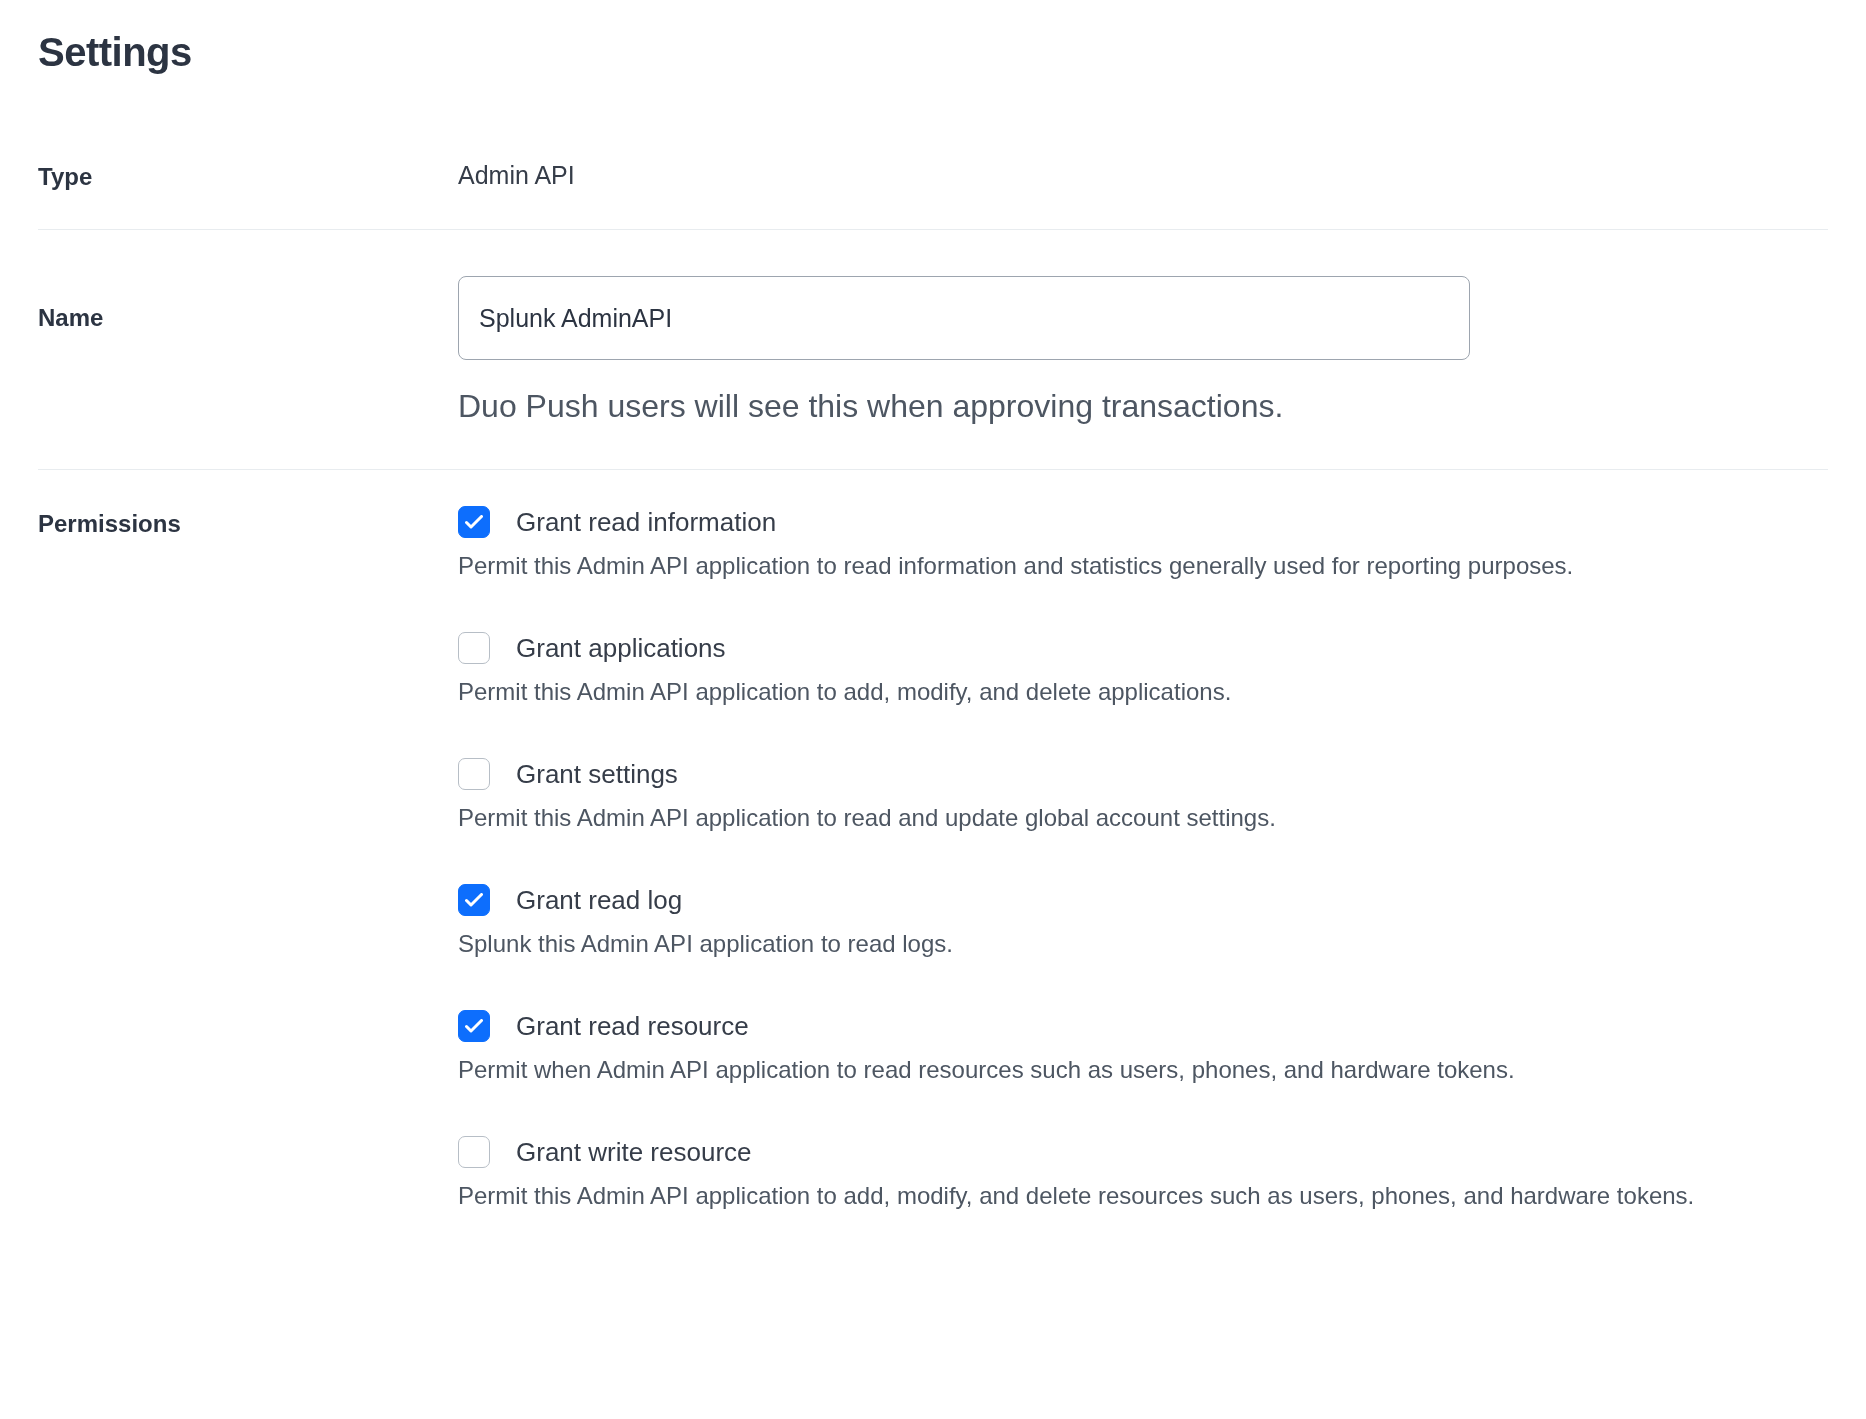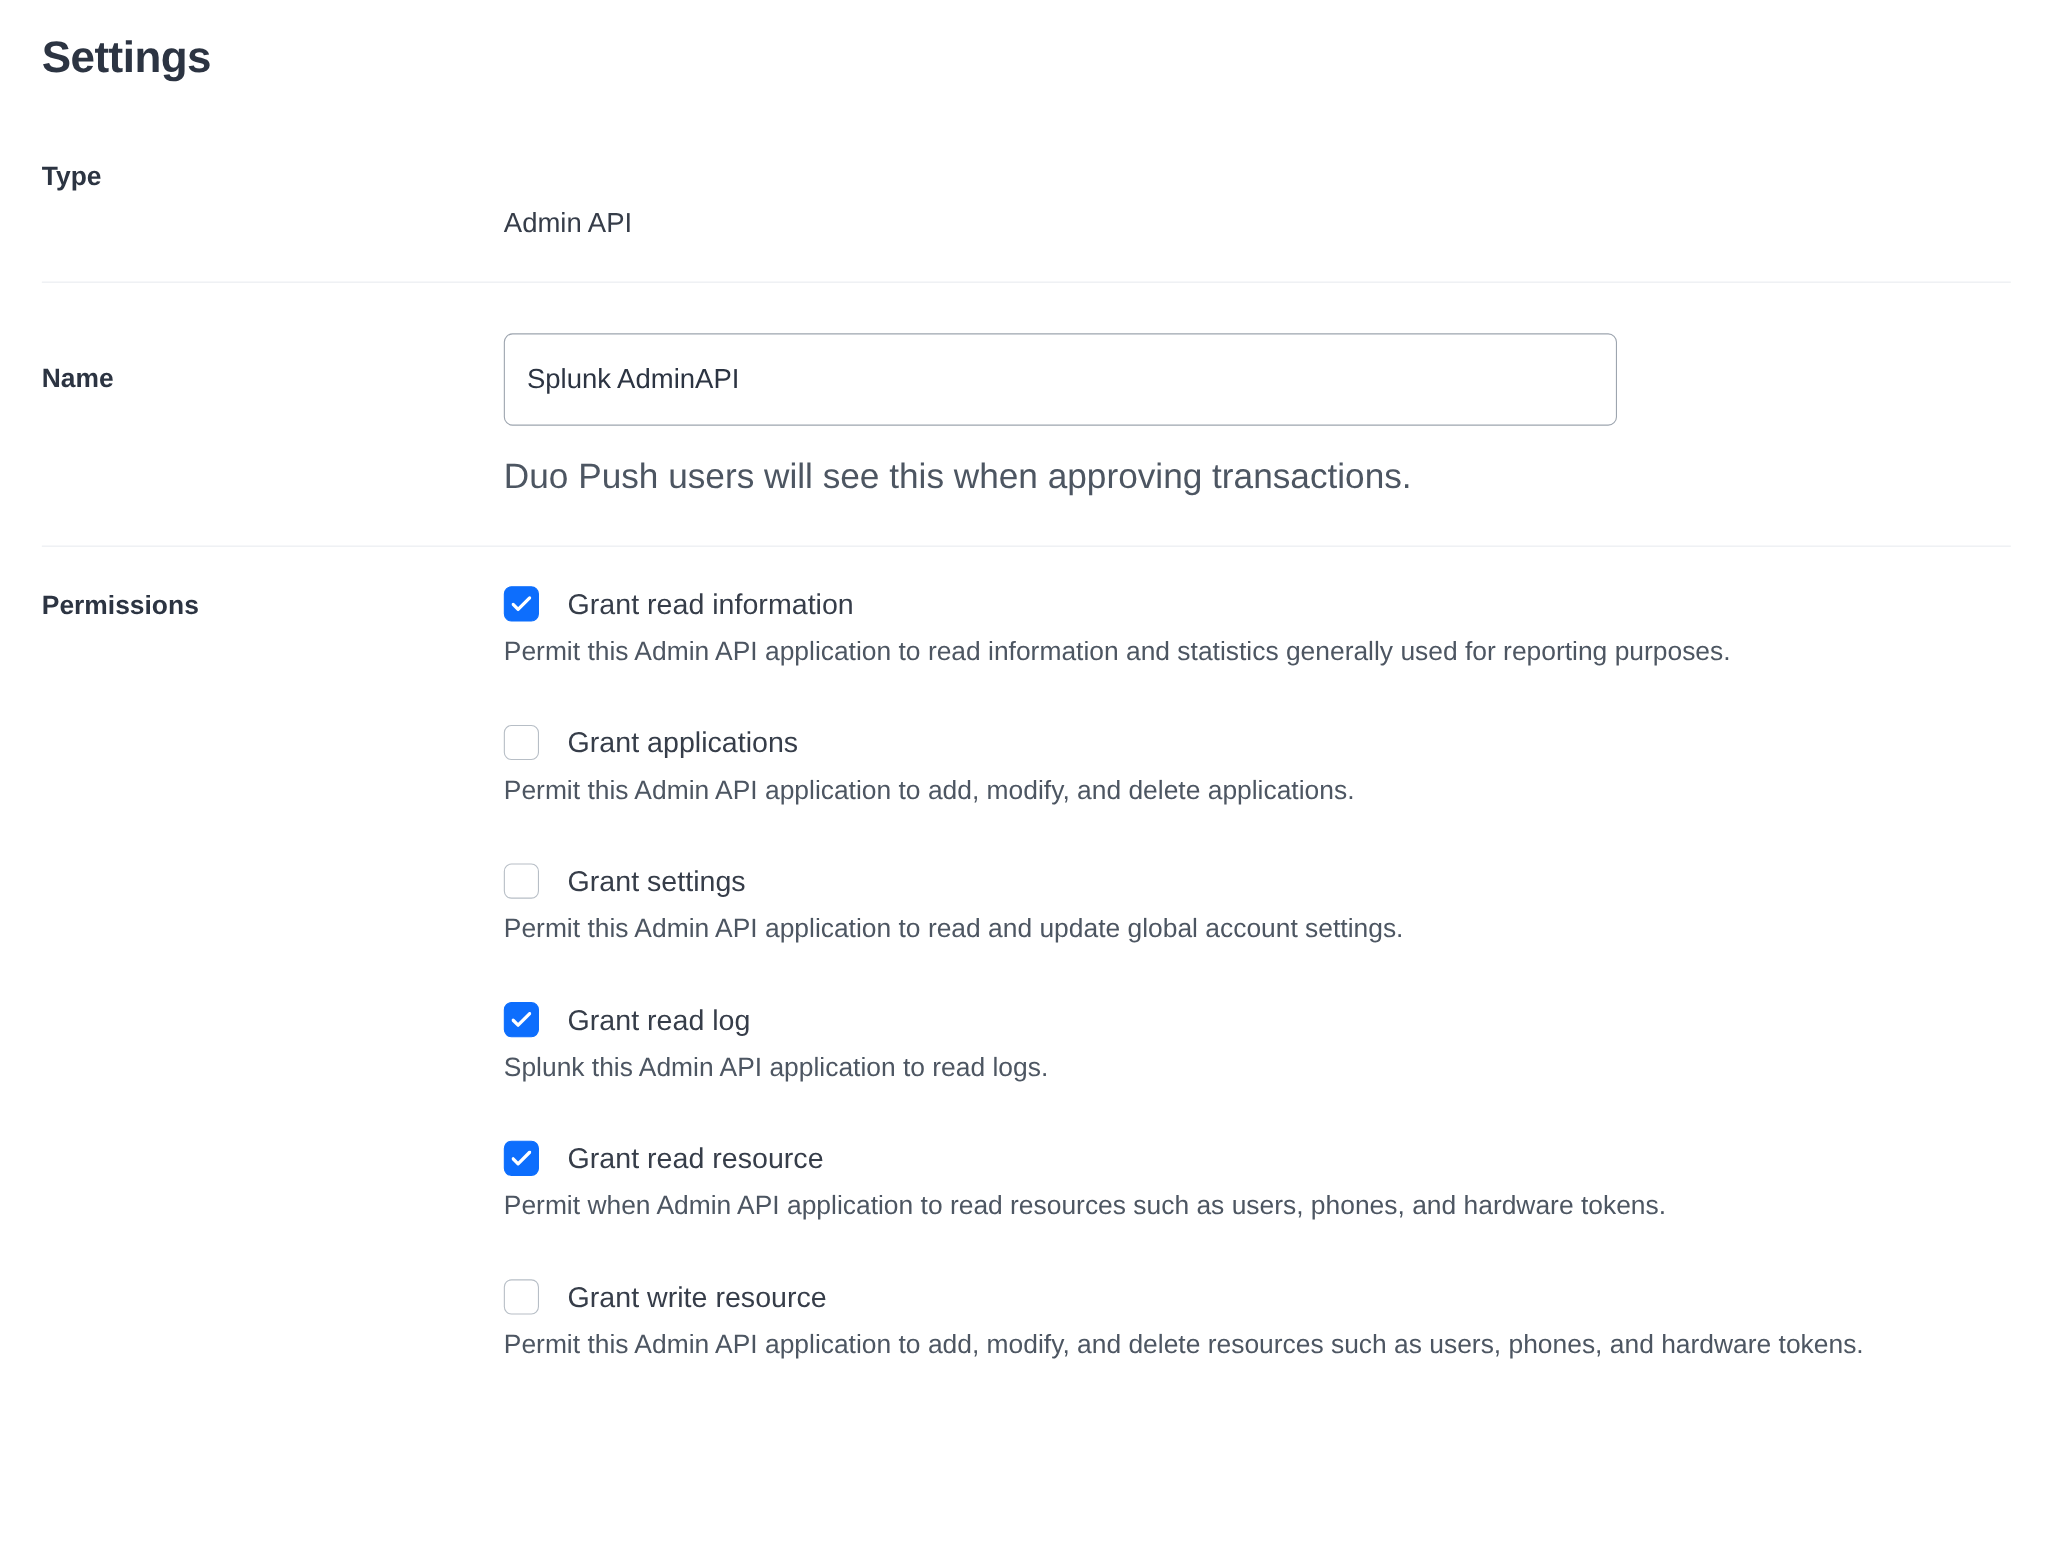--- a/index.html
+++ b/index.html
@@ -12,21 +12,21 @@
       background: #ffffff;
       color: #2c3e50;
       padding: 30px 38px;
       width: 1866px;
     }
     .page-title {
       font-size: 40px;
       font-weight: 700;
       color: #2c3442;
       letter-spacing: -0.5px;
-      margin-bottom: 48px;
+      margin-bottom: 64px;
     }
     .settings-table {
       width: 100%;
     }
     .settings-row {
       display: flex;
       align-items: flex-start;
       padding: 26px 0;
       border-bottom: 1px solid #e8ecef;
       justify-content: flex-end;
@@ -44,21 +44,20 @@
     }
     .value-col {
       flex: 1;
       font-size: 25px;
       color: #363d49;
     }
     .type-value {
       font-size: 25px;
       color: #363d49;
       font-weight: 400;
-      margin-top: 44px;
     }
     .text-input {
       width: 1012px;
       height: 84px;
       border: 1.5px solid #9da5af;
       border-radius: 8px;
       font-size: 25px;
       padding: 0 20px;
       color: #2c3442;
       font-family: inherit;

